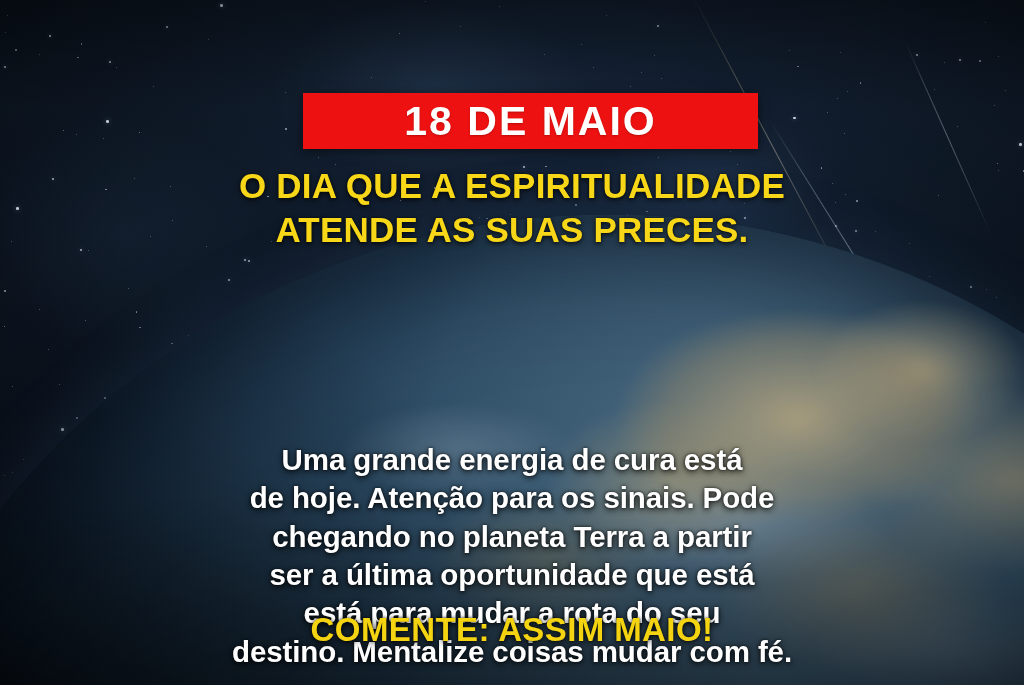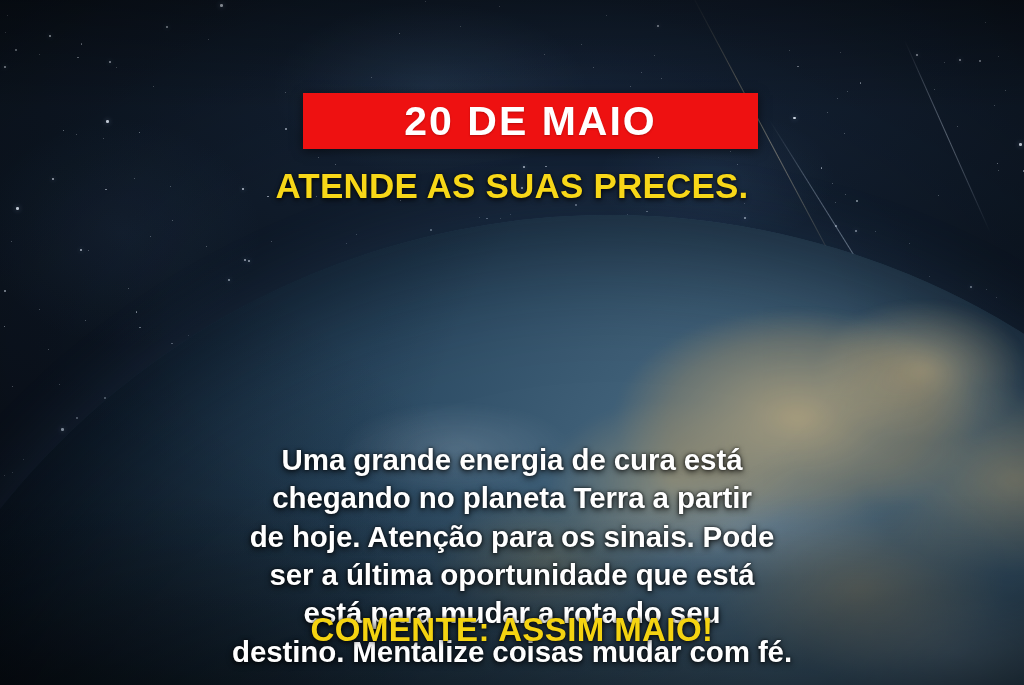--- a/index.html
+++ b/index.html
@@ -446,31 +446,32 @@
       <div class="earth-rim"></div>
       <div class="earth-rim-mask"></div>
     </div>
   </div>
 
   <div class="vignette"></div>
 
   <div class="content">
 
     <div class="date-banner">
-      <span>20 DE MAIO</span>
+      <span>18 DE MAIO</span>
     </div>
 
     <div class="headline">
+      <span class="l1">O DIA QUE A ESPIRITUALIDADE</span>
       <span class="l2">ATENDE AS SUAS PRECES.</span>
     </div>
 
     <div class="body-text">
       <span>Uma grande energia de cura está</span>
+      <span>de hoje. Atenção para os sinais. Pode</span>
       <span>chegando no planeta Terra a partir</span>
-      <span>de hoje. Atenção para os sinais. Pode</span>
       <span>ser a última oportunidade que está</span>
       <span>está para mudar a rota do seu</span>
       <span>destino. Mentalize coisas mudar com fé.</span>
     </div>
 
     <div class="cta">
       <span>COMENTE: ASSIM MAIO!</span>
     </div>
 
   </div>

